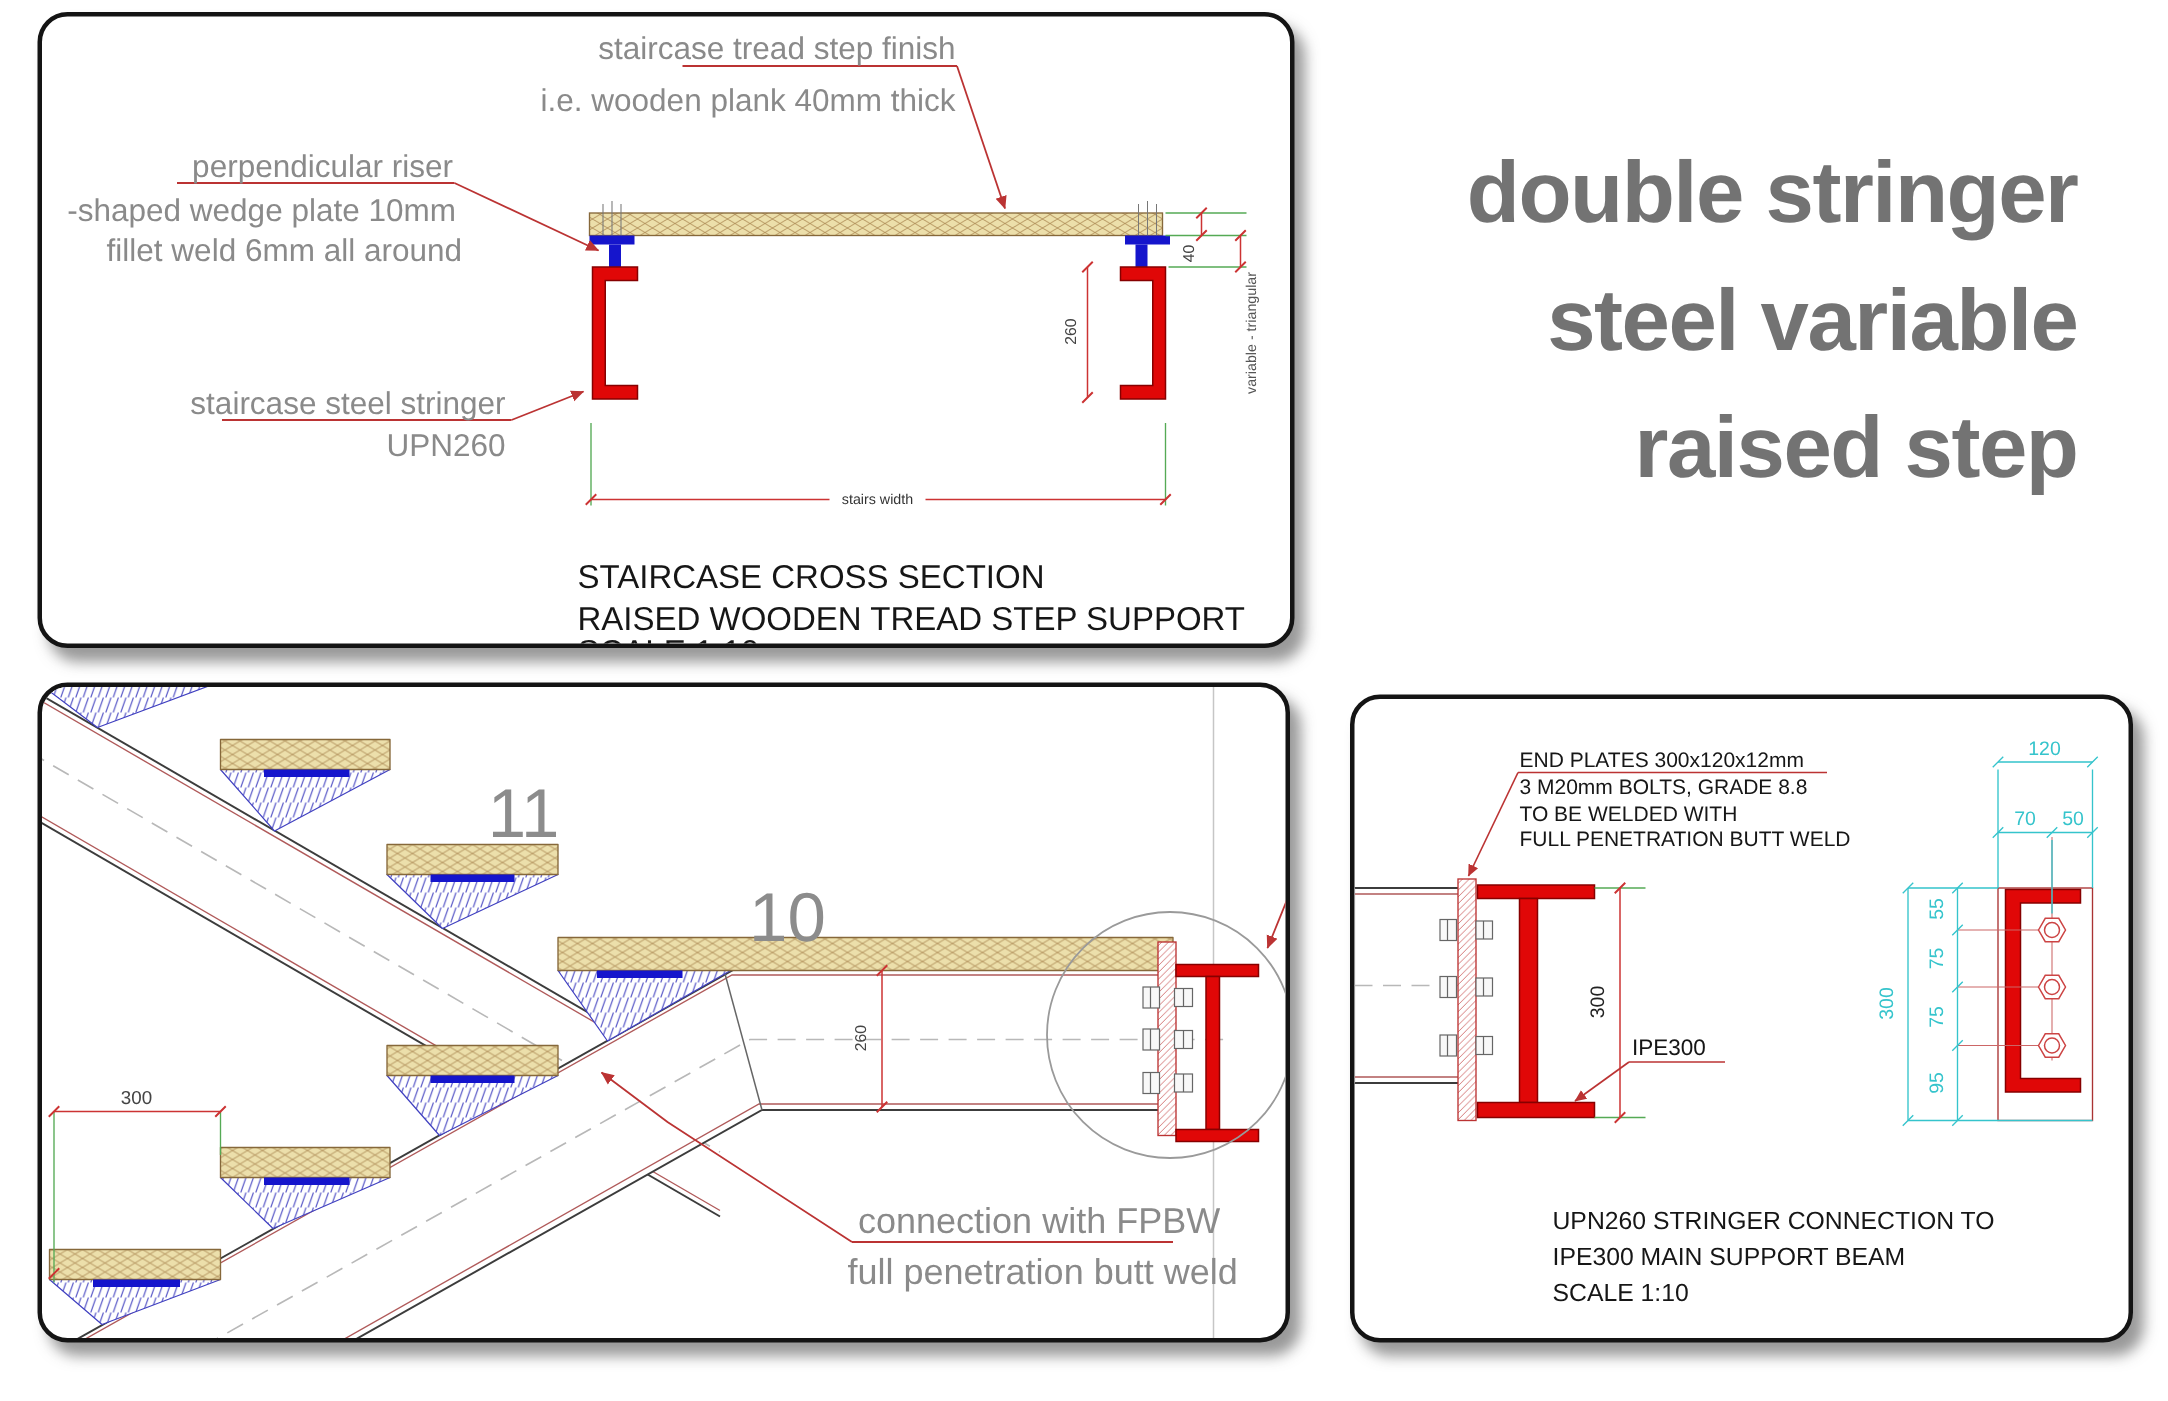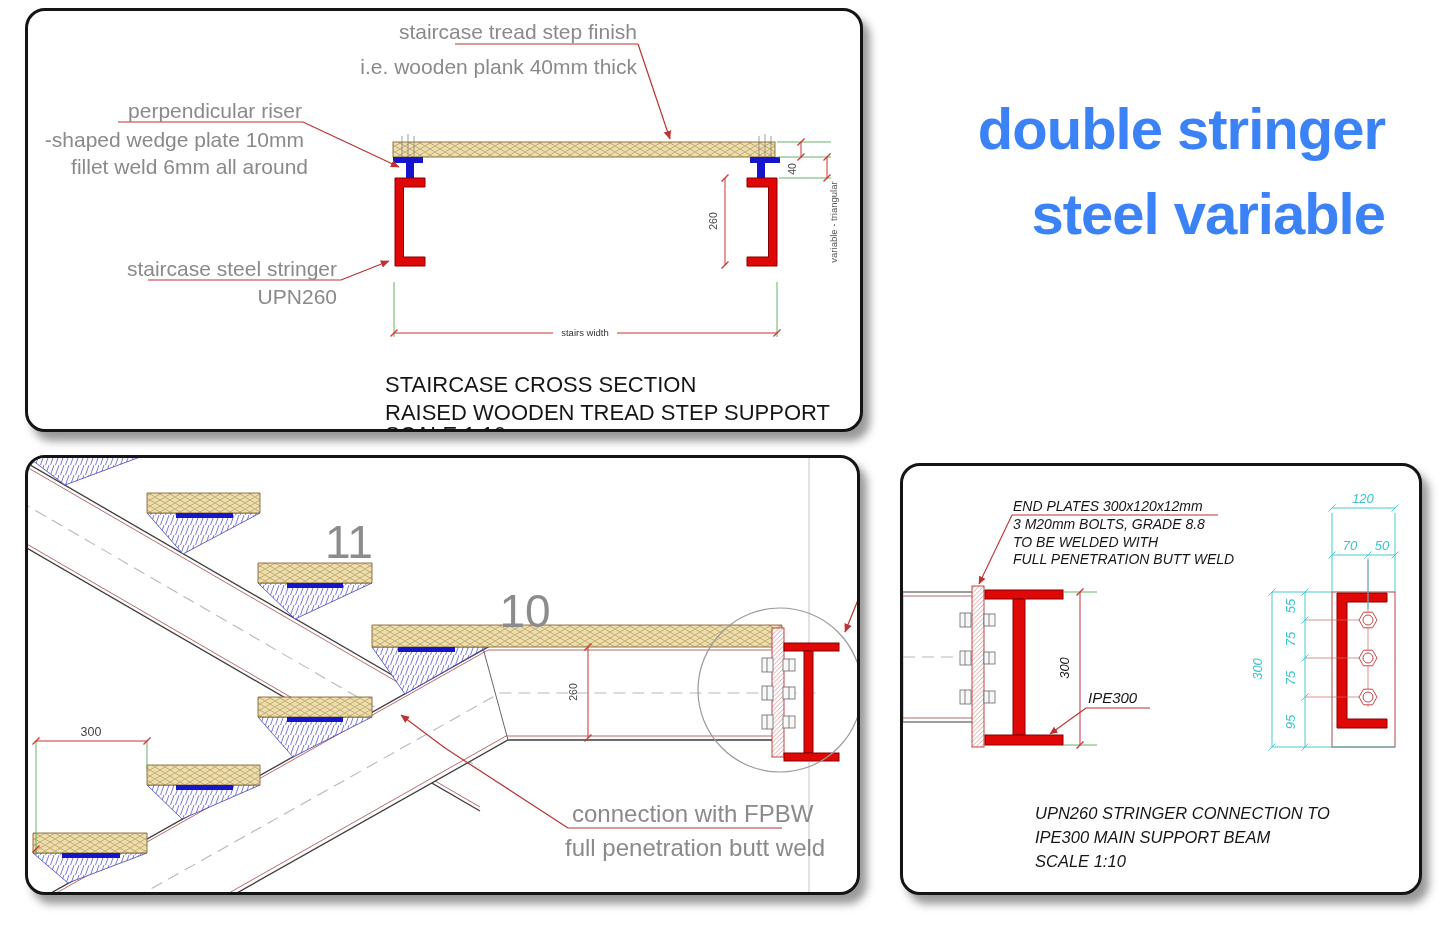--- a/index.html
+++ b/index.html
@@ -3,23 +3,23 @@
 <meta charset="utf-8">
 <style>
   html,body{margin:0;padding:0;background:#ffffff;}
   .stage{position:relative;width:1445px;height:934px;background:#fff;overflow:hidden;
          font-family:"Liberation Sans",sans-serif;}
   .panel{position:absolute;background:#fff;border:3px solid #141414;border-radius:20px;
          overflow:hidden;box-shadow:7px 9px 9px rgba(70,70,70,.55);}
   .panel svg{position:absolute;left:-3px;top:-3px;display:block;}
   #panel-cross{left:25px;top:8px;width:832px;height:418px;}
   #panel-stair{left:25px;top:455px;width:829px;height:434px;}
-  #panel-conn{left:900px;top:463px;width:516px;height:426px;font-style:italic;}
+  #panel-conn{left:900px;top:463px;width:516px;height:426px;}
   .title-block{position:absolute;left:870px;top:86px;width:515px;text-align:right;
-               font-weight:bold;font-size:58px;line-height:85px;color:#3b82f6;letter-spacing:-1px;}
+               font-weight:bold;font-size:58px;line-height:85px;color:#737373;letter-spacing:-1px;}
   text{font-family:"Liberation Sans",sans-serif;}
   .ann{fill:#8a8a8a;font-size:21px;}
   .dimtxt{fill:#444;font-size:10.5px;}
   .cy{fill:#35c4cc;font-size:13px;}
   .blk{fill:#161616;}
   .stepnum{fill:#8c8c8c;font-size:46px;}
 </style>
 </head>
 <body>
 
@@ -112,20 +112,21 @@
 
       <text x="360" y="384" class="blk" font-size="22">STAIRCASE CROSS SECTION</text>
       <text x="360" y="412" class="blk" font-size="22">RAISED WOODEN TREAD STEP SUPPORT</text>
       <text x="360" y="434" class="blk" font-size="22">SCALE 1:10</text>
     </svg>
   </div>
 
   <div class="title-block">
     <div>double stringer</div>
     <div>steel variable</div>
+    <div>raised step</div>
   </div>
 
   <div class="panel" id="panel-stair">
     <svg width="835" height="440" viewBox="0 0 835 440">
 
       <g>
         <path d="M-6,3.5 L455,271" stroke="#3c3c3c" stroke-width="1.3"></path>
         <path d="M-6,7.5 L455,275" stroke="#b05a5a" stroke-width="0.9"></path>
         <path d="M-6,88.5 L455,356" stroke="#3c3c3c" stroke-width="1.3"></path>
         <path d="M-6,84.5 L455,352" stroke="#b05a5a" stroke-width="0.9"></path>

